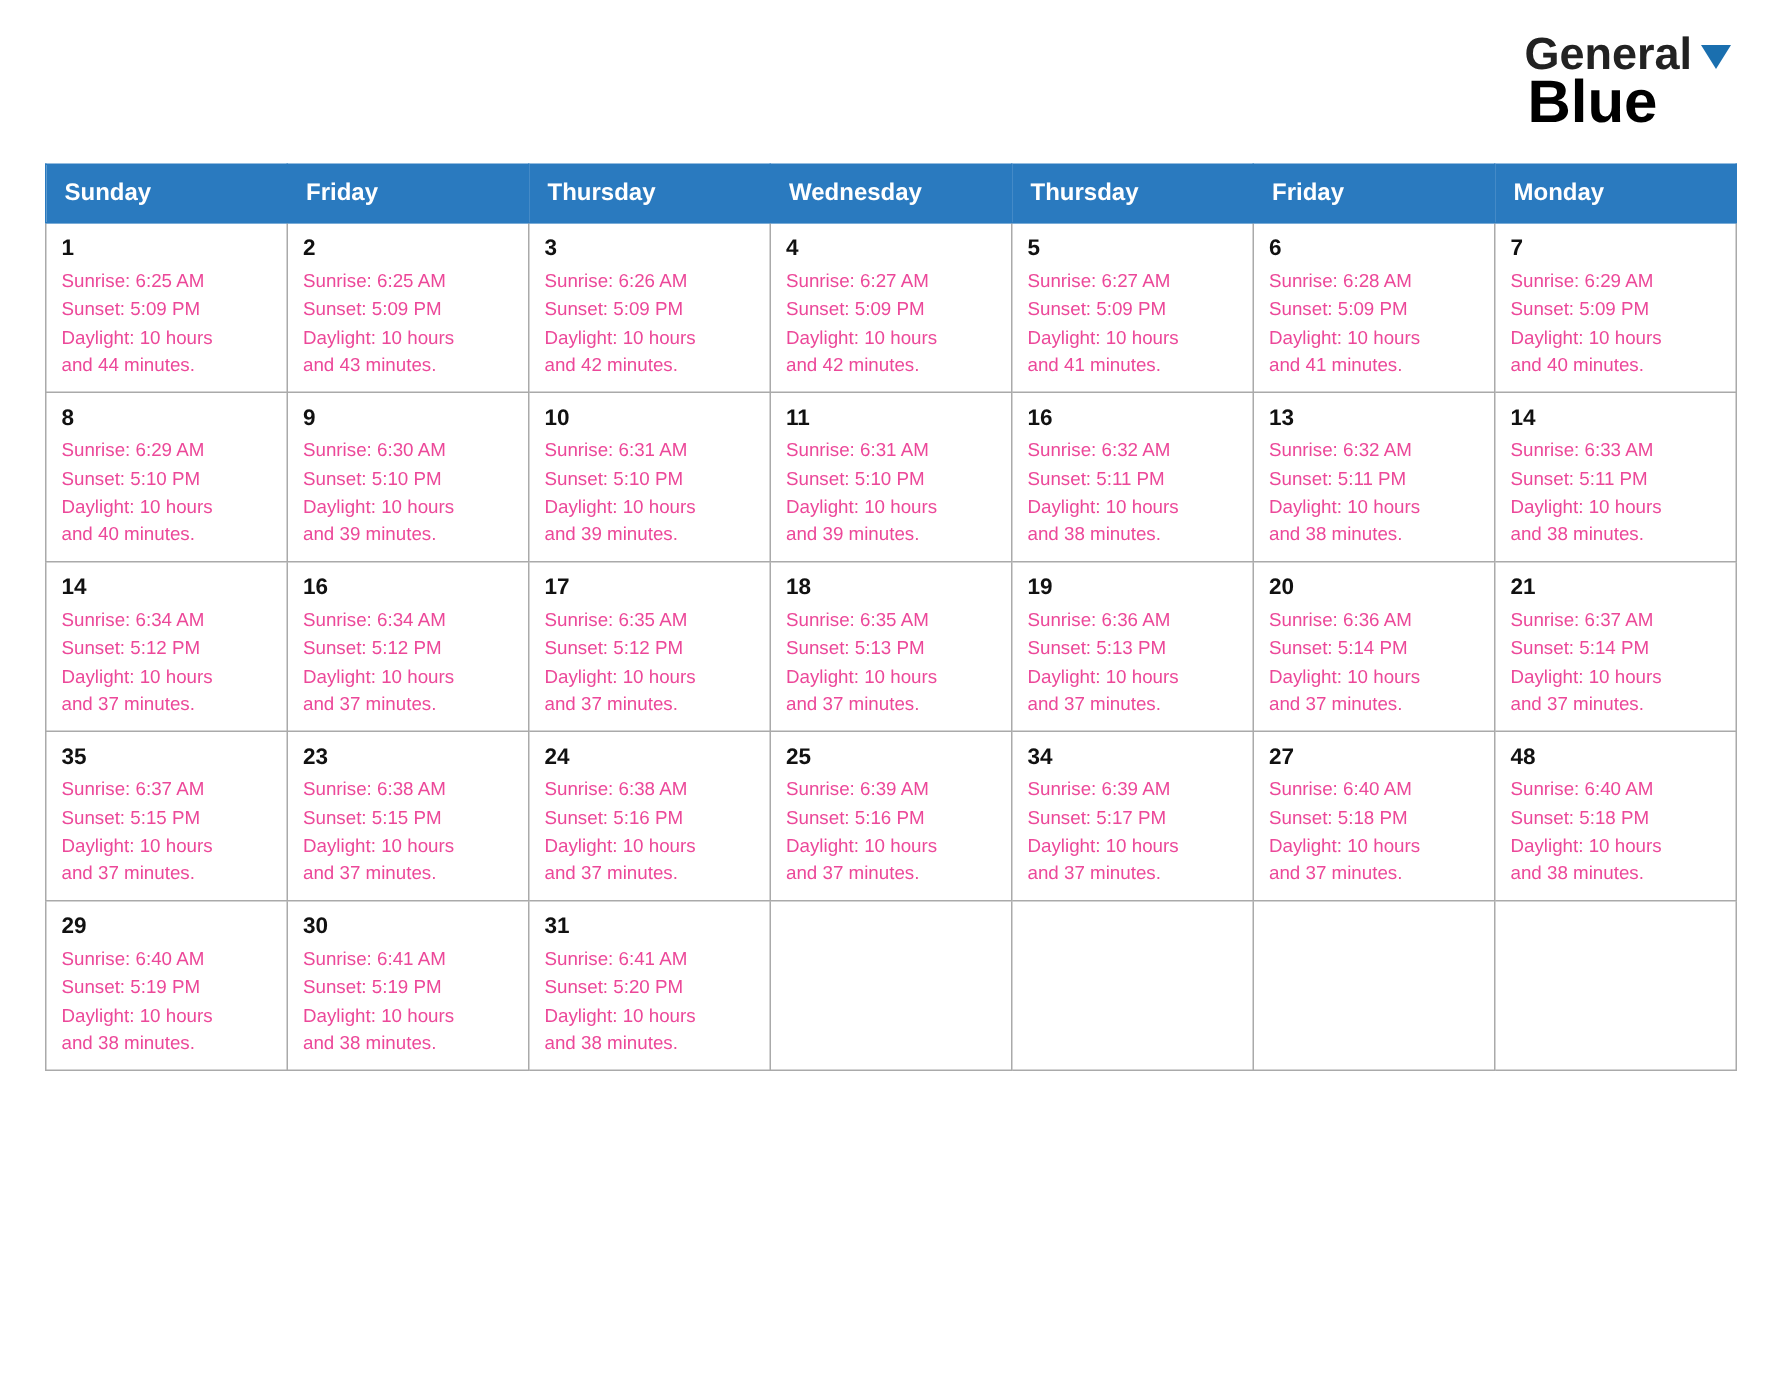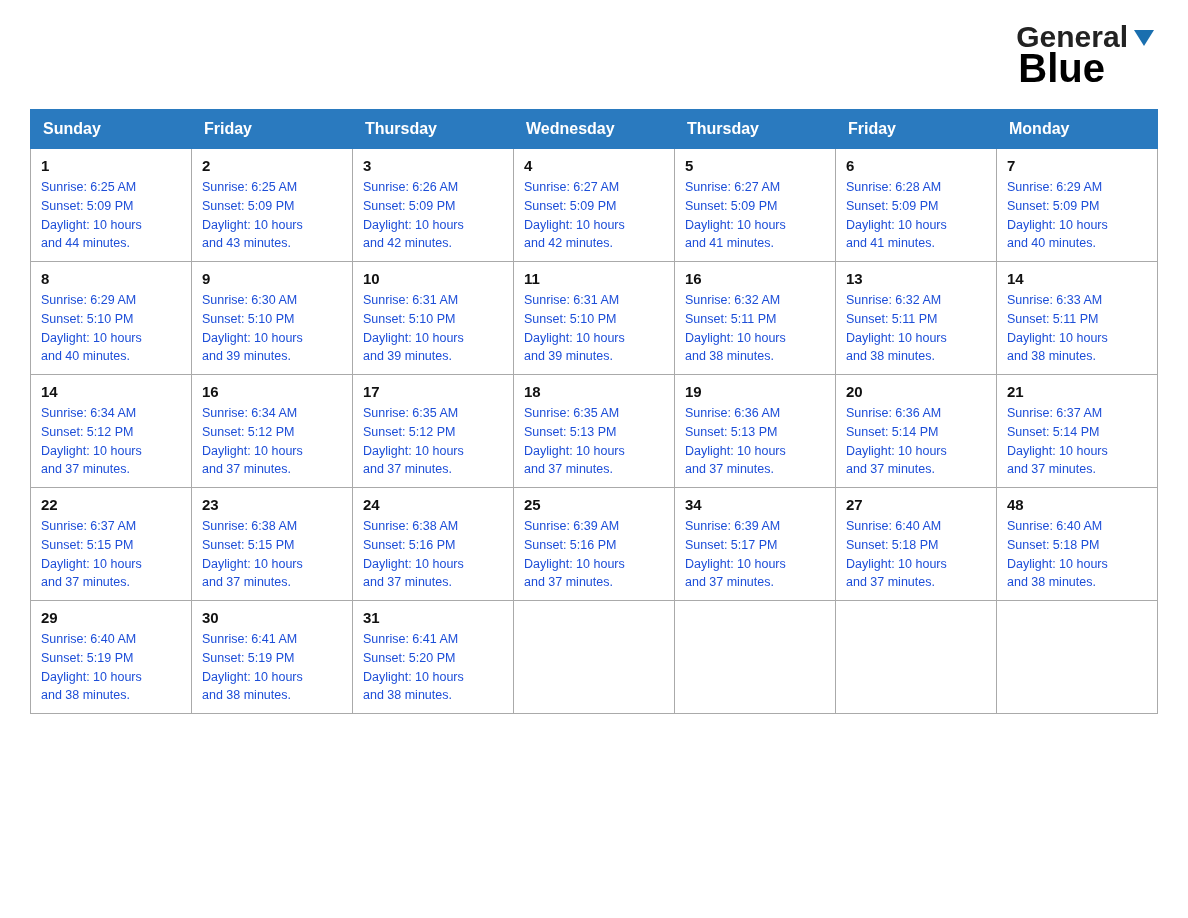--- a/index.html
+++ b/index.html
@@ -64,21 +64,21 @@
       background: #fff;
     }
     .day-num {
       font-size: 15px;
       font-weight: bold;
       color: #111;
       margin-bottom: 4px;
     }
     .day-info {
       font-size: 12.5px;
-      color: #1d4ed8;
+      color: #ec4899;
       line-height: 1.5;
     }
     tbody tr td:empty {
       background: #fff;
     }
   </style>
 </head>
 <body>
 
 <div class="header">
@@ -195,21 +195,21 @@
           <div class="day-num">20</div>
           <div class="day-info">Sunrise: 6:36 AM<br>Sunset: 5:14 PM<br>Daylight: 10 hours<br>and 37 minutes.</div>
         </td>
         <td>
           <div class="day-num">21</div>
           <div class="day-info">Sunrise: 6:37 AM<br>Sunset: 5:14 PM<br>Daylight: 10 hours<br>and 37 minutes.</div>
         </td>
       </tr>
       <tr>
         <td>
-          <div class="day-num">22</div>
+          <div class="day-num">35</div>
           <div class="day-info">Sunrise: 6:37 AM<br>Sunset: 5:15 PM<br>Daylight: 10 hours<br>and 37 minutes.</div>
         </td>
         <td>
           <div class="day-num">23</div>
           <div class="day-info">Sunrise: 6:38 AM<br>Sunset: 5:15 PM<br>Daylight: 10 hours<br>and 37 minutes.</div>
         </td>
         <td>
           <div class="day-num">24</div>
           <div class="day-info">Sunrise: 6:38 AM<br>Sunset: 5:16 PM<br>Daylight: 10 hours<br>and 37 minutes.</div>
         </td>

